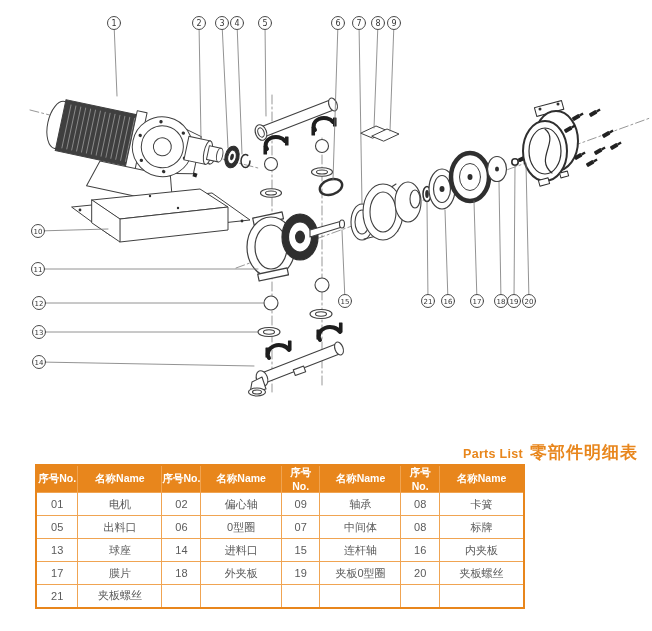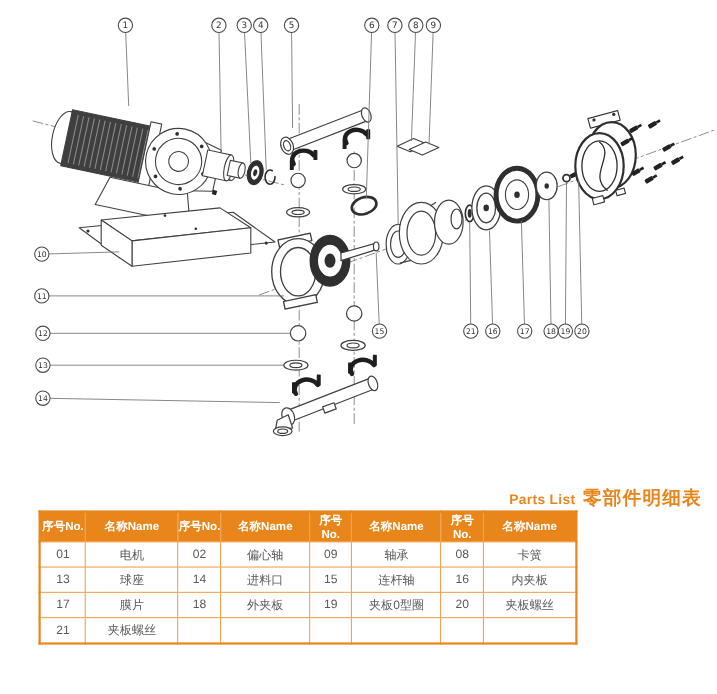--- a/index.html
+++ b/index.html
@@ -396,20 +396,30 @@
           <td>01</td>
           <td>电机</td>
           <td>02</td>
           <td>偏心轴</td>
           <td>09</td>
           <td>轴承</td>
           <td>08</td>
           <td>卡簧</td>
         </tr>
         <tr>
+          <td>05</td>
+          <td>出料口</td>
+          <td>06</td>
+          <td>0型圈</td>
+          <td>07</td>
+          <td>中间体</td>
+          <td>08</td>
+          <td>标牌</td>
+        </tr>
+        <tr>
           <td>13</td>
           <td>球座</td>
           <td>14</td>
           <td>进料口</td>
           <td>15</td>
           <td>连杆轴</td>
           <td>16</td>
           <td>内夹板</td>
         </tr>
         <tr>

